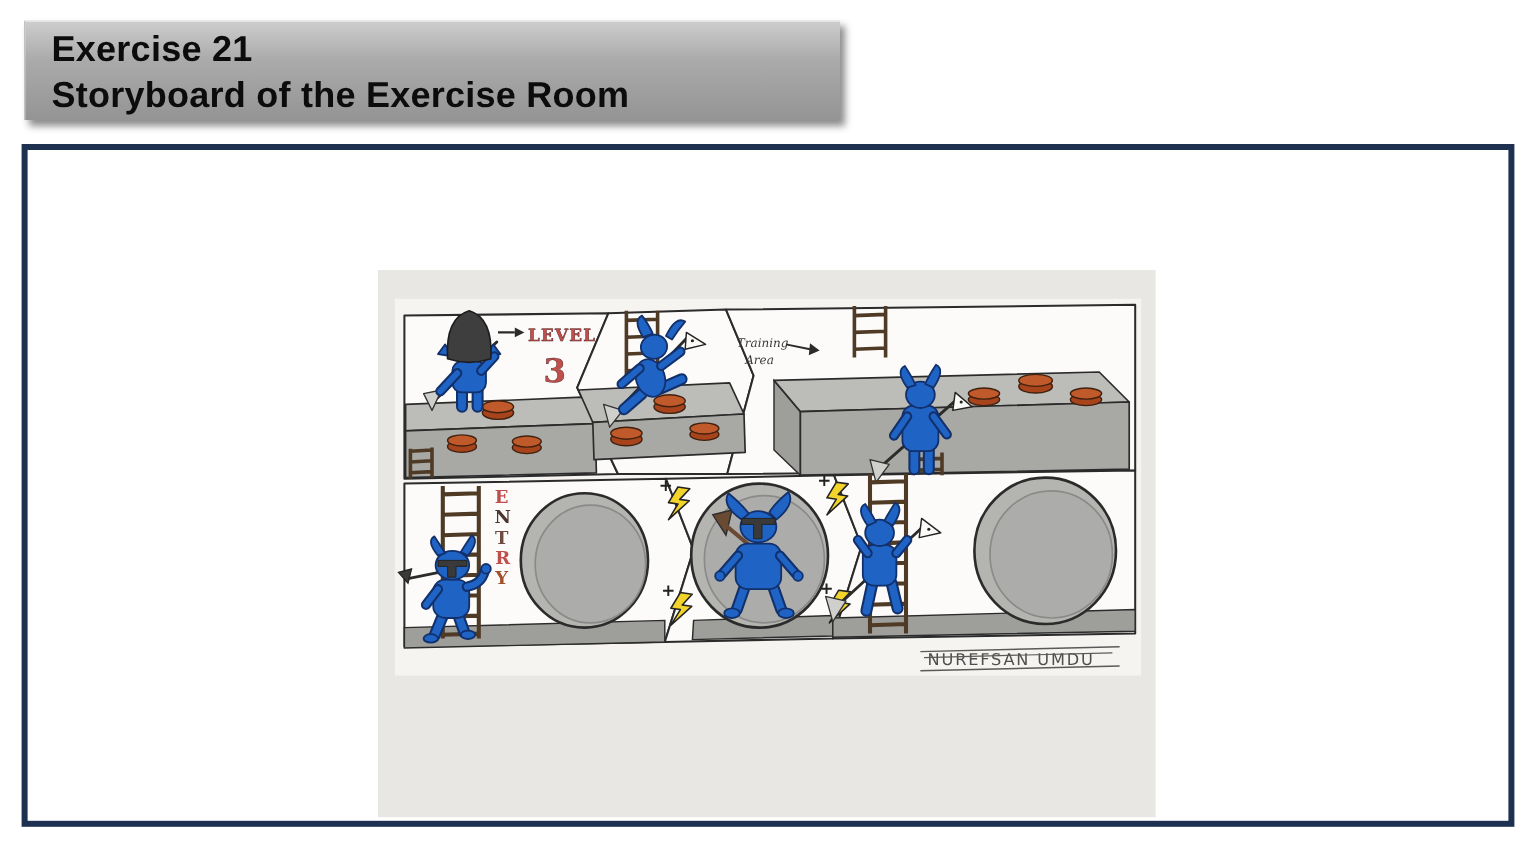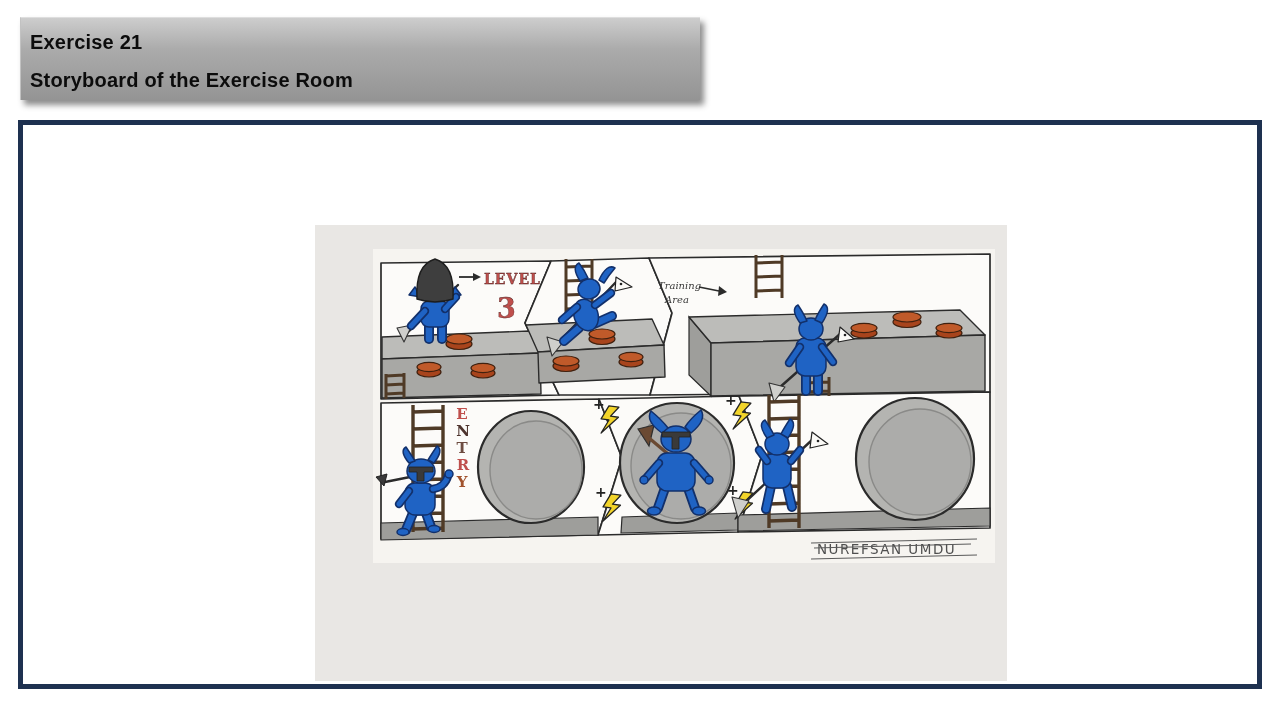--- a/index.html
+++ b/index.html
@@ -8,32 +8,32 @@
     font-family:"Liberation Sans",sans-serif;overflow:hidden;
   }
   .title-bar{
     position:absolute;left:20px;top:17px;width:680px;height:83px;
     background:linear-gradient(180deg,#cdcdcd 0%,#ababab 38%,#949494 100%);
     border-top:1px solid #dedede;border-left:1px solid #c2c2c2;
     box-shadow:4px 5px 6px rgba(0,0,0,0.45);
     box-sizing:border-box;padding:5px 0 0 9px;
   }
   .title-line{
-    font-size:20px;font-weight:bold;color:#0c0c0c;line-height:38px;
+    font-size:30px;font-weight:bold;color:#0c0c0c;line-height:38px;
     letter-spacing:0.2px;
+    margin-left:13px;
   }
   .content-frame{
     position:absolute;left:18px;top:120px;width:1244px;height:569px;
     border:5px solid var(--frame-navy,#1e3150);background:#ffffff;
     box-sizing:border-box;
   }
   .photo{
     position:absolute;left:315px;top:225px;width:648px;height:456px;
     background:var(--photo-bg,#e9e7e4);
-    padding-left:44px;
   }
   svg text{user-select:none;}
   .panel{fill:#fcfbf9;stroke:#2b2b2b;stroke-width:1.7;stroke-linejoin:round;}
   .paper{fill:var(--paper,#f6f4f0);}
   .plat-top{fill:var(--platform-gray,#bcbcb9);stroke:#2b2b2b;stroke-width:1.4;stroke-linejoin:round;}
   .plat-front{fill:var(--platform-front,#a8a8a5);stroke:#2b2b2b;stroke-width:1.4;stroke-linejoin:round;}
   .side-face{fill:#9e9e9b;stroke:#2b2b2b;stroke-width:1.2;}
   .floor{fill:#9e9e9b;stroke:#2b2b2b;stroke-width:1.2;}
   .circle-big{fill:#b4b4b1;stroke:#2b2b2b;stroke-width:2.2;}
   .circle-rim{fill:#acacaa;stroke:#8a8a88;stroke-width:1.4;}

